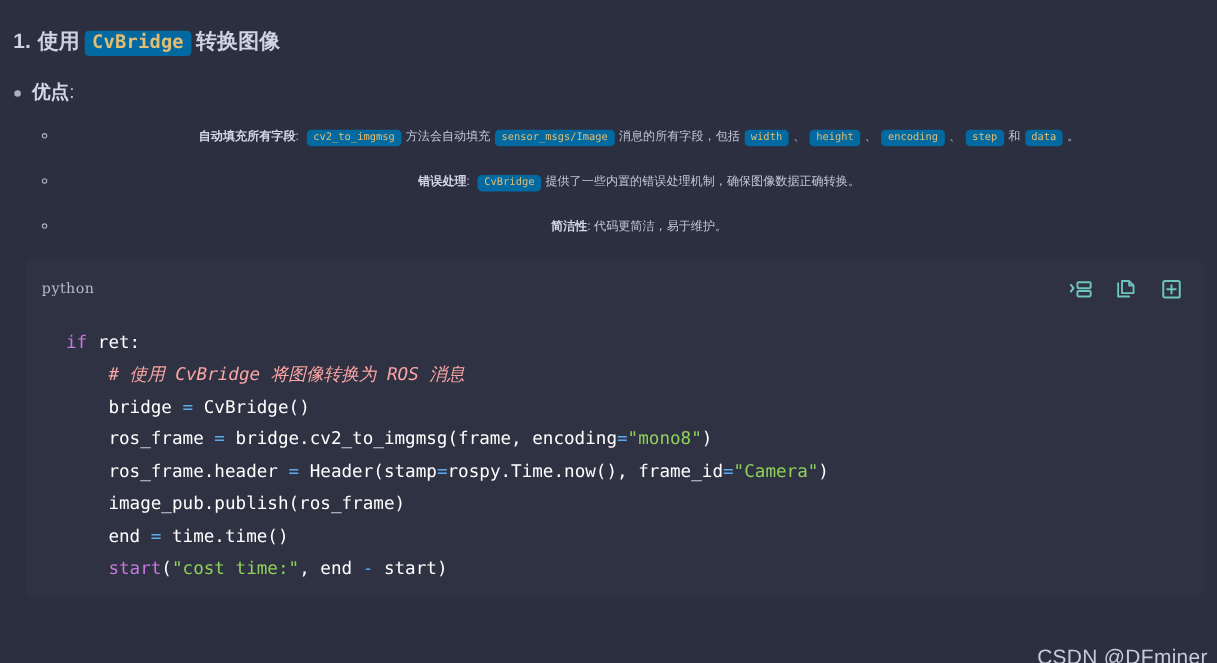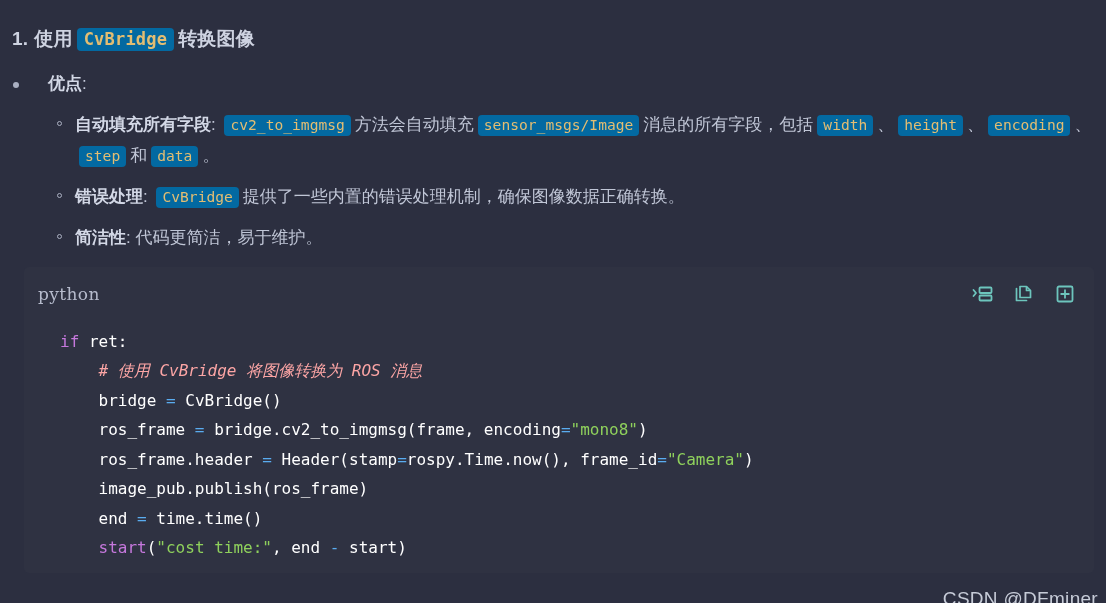--- a/index.html
+++ b/index.html
@@ -56,21 +56,21 @@
   }
 
   
   ul.lvl1 {
     list-style: none;
     margin: 0;
     padding: 0;
   }
   ul.lvl1 > li {
     position: relative;
-    padding-left: 48px;
+    padding-left: 29px;
     margin-top: 16px;
     font-size: 17px;
     line-height: 30px;
     color: #c4cada;
   }
   ul.lvl1 > li::before {
     content: "";
     position: absolute;
     left: 13px;
     top: 13px;
@@ -86,23 +86,24 @@
 
   ul.lvl2 {
     list-style: none;
     margin: 8px 0 0 0;
     padding: 0;
   }
   ul.lvl2 > li {
     position: relative;
     padding-left: 27px;
     margin-top: 10px;
-    font-size: 17px;
+    font-size: 11px;
     line-height: 31px;
     color: #c0c6d6;
+    text-align: center;
   }
   ul.lvl2 > li::before {
     content: "";
     position: absolute;
     left: 9px;
     top: 12px;
     width: 5px;
     height: 5px;
     border-radius: 50%;
     border: 1.4px solid #aab0c2;
@@ -123,21 +124,21 @@
   .code-header {
     display: flex;
     align-items: center;
     justify-content: space-between;
     padding: 12px 14px 0 14px;
     height: 42px;
     box-sizing: border-box;
   }
   .code-lang {
     font-family: "DejaVu Serif", "Liberation Serif", serif;
-    font-size: 17px;
+    font-size: 13px;
     color: #b6bbcc;
     letter-spacing: 0.4px;
   }
   .code-actions {
     display: flex;
     align-items: center;
     gap: 19px;
     padding-right: 4px;
   }
   .icon-btn {

